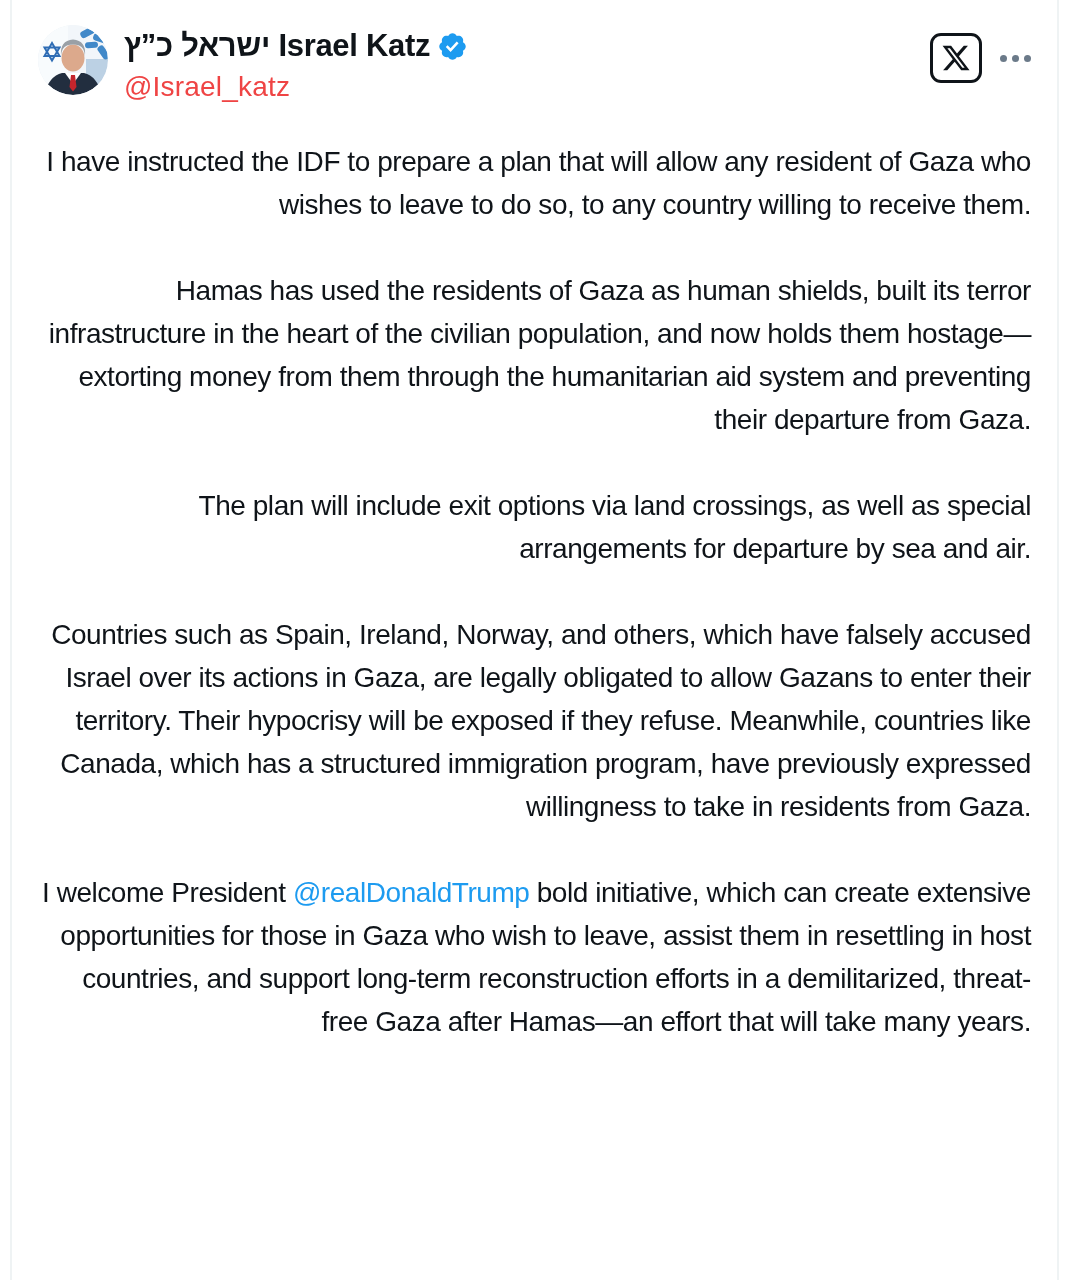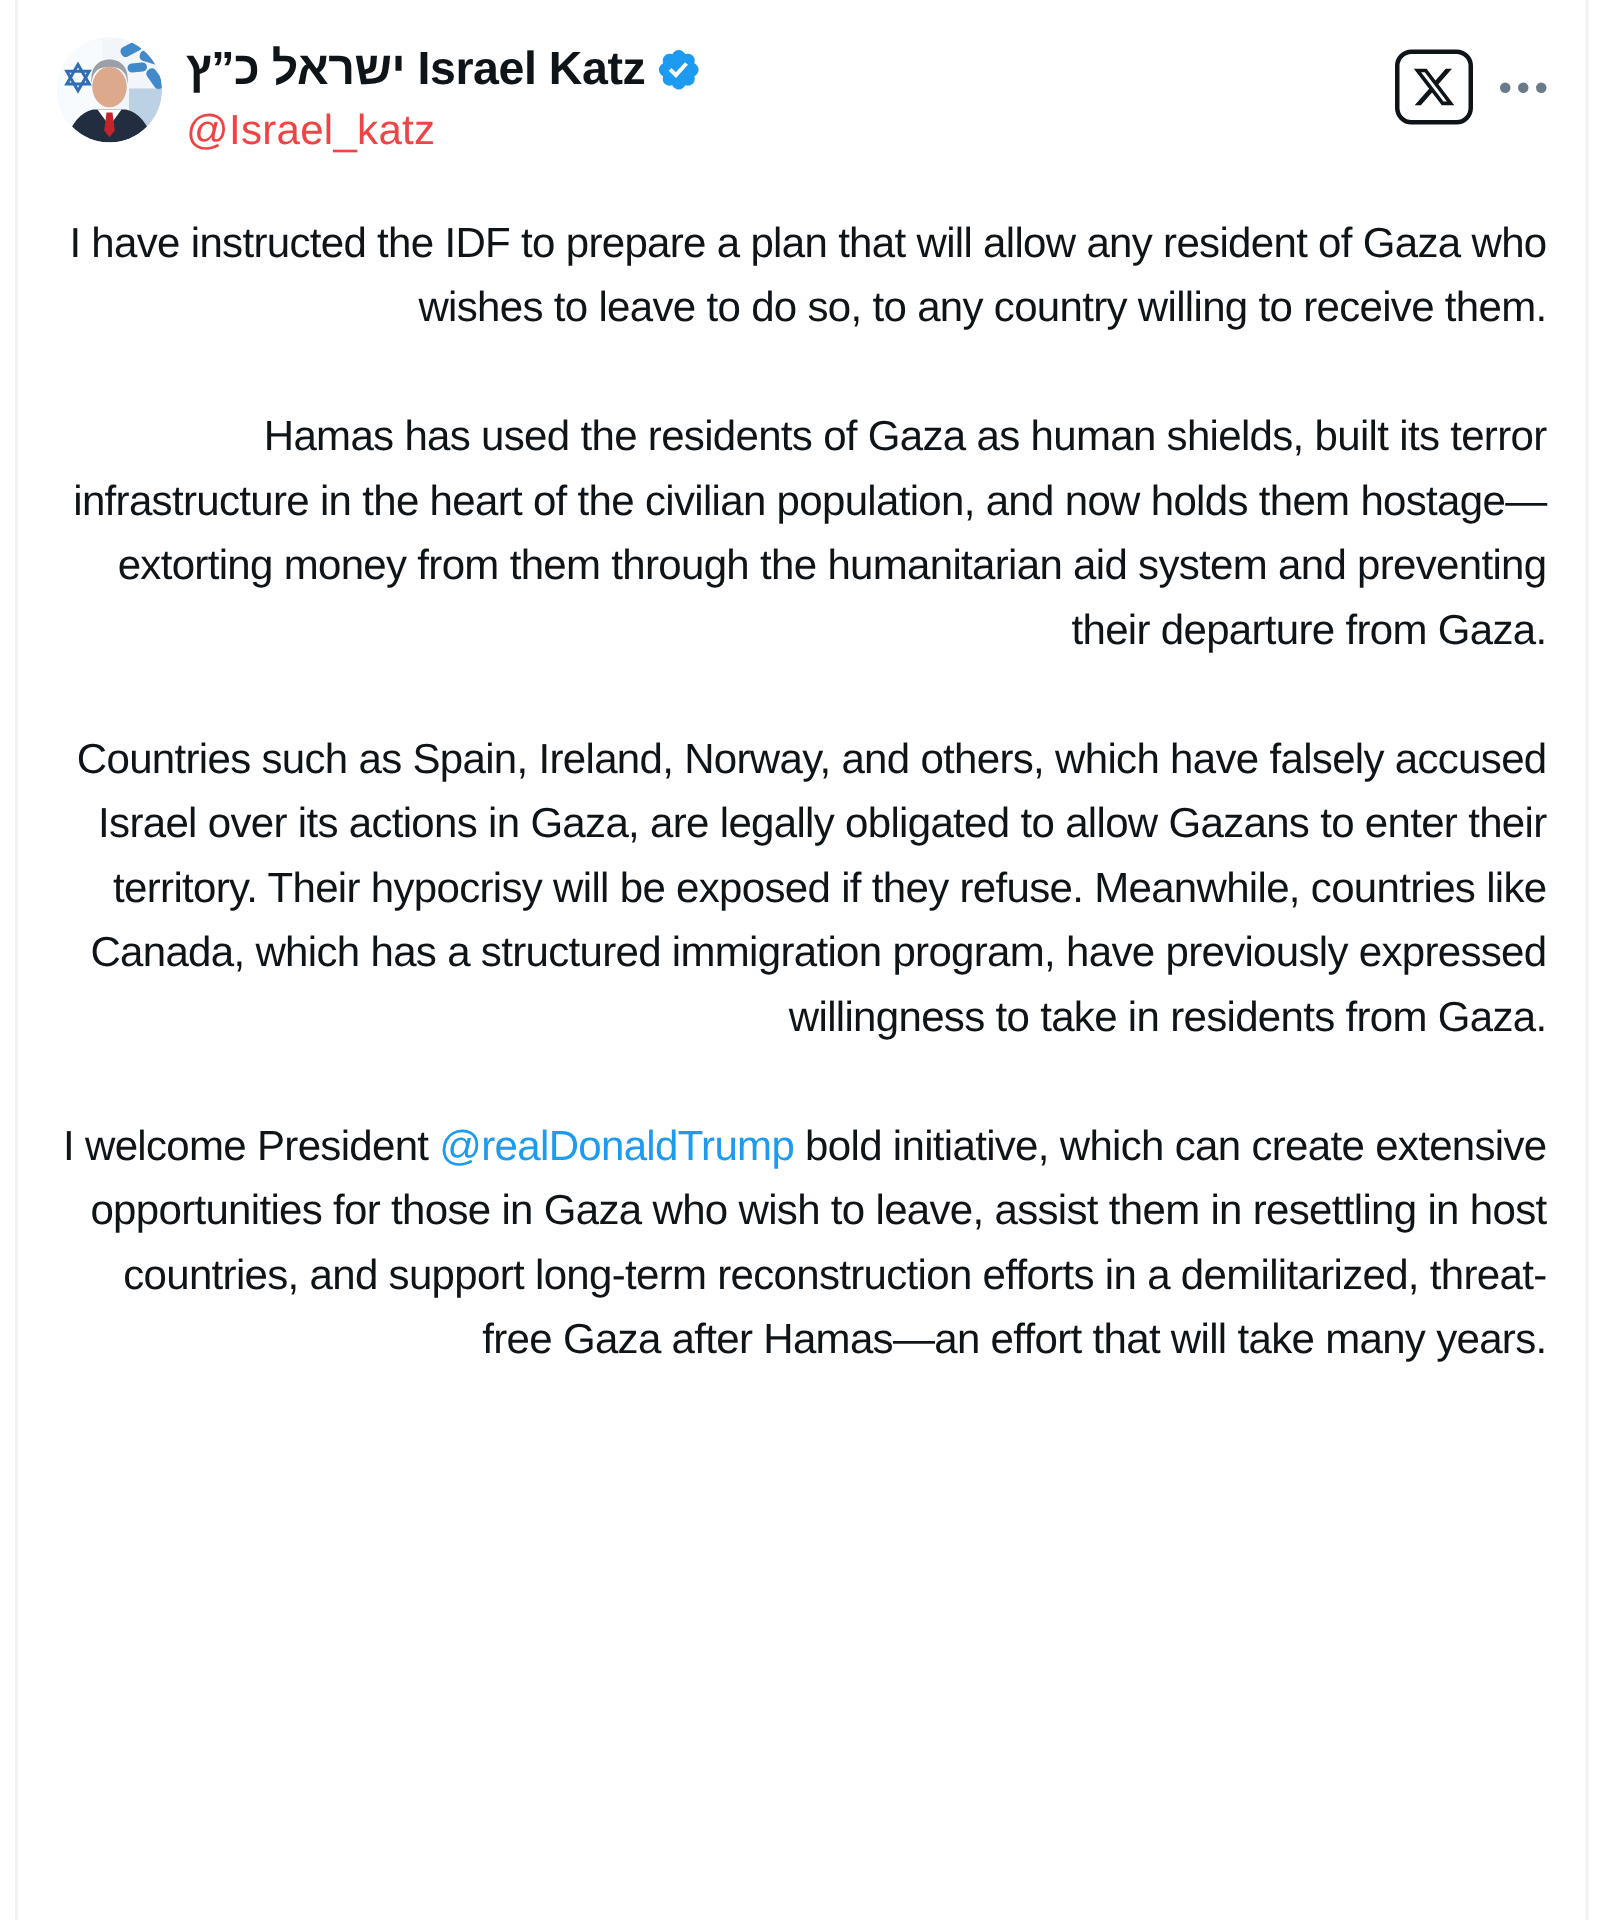--- a/index.html
+++ b/index.html
@@ -111,18 +111,19 @@
             <i></i>
             <i></i>
         </div>
       </div>
 
     </header>
 
     <div class="tweet-body">
         <p><span>I have instructed the IDF to prepare a plan that will allow any resident of Gaza who wishes to leave to do so, to any country willing to receive them.</span></p>
         <p><span>Hamas has used the residents of Gaza as human shields, built its terror infrastructure in the heart of the civilian population, and now holds them hostage—extorting money from them through the humanitarian aid system and preventing their departure from Gaza.</span></p>
+        <p><span>The plan will include exit options via land crossings, as well as special arrangements for departure by sea and air.</span></p>
         <p><span>Countries such as Spain, Ireland, Norway, and others, which have falsely accused Israel over its actions in Gaza, are legally obligated to allow Gazans to enter their territory. Their hypocrisy will be exposed if they refuse. Meanwhile, countries like Canada, which has a structured immigration program, have previously expressed willingness to take in residents from Gaza.</span></p>
         <p><span>I welcome President </span><a class="mention">@realDonaldTrump</a><span> bold initiative, which can create extensive opportunities for those in Gaza who wish to leave, assist them in resettling in host countries, and support long-term reconstruction efforts in a demilitarized, threat-free Gaza after Hamas—an effort that will take many years.</span></p>
       </div>
 
   </article>
 </div>
 
 </body></html>

